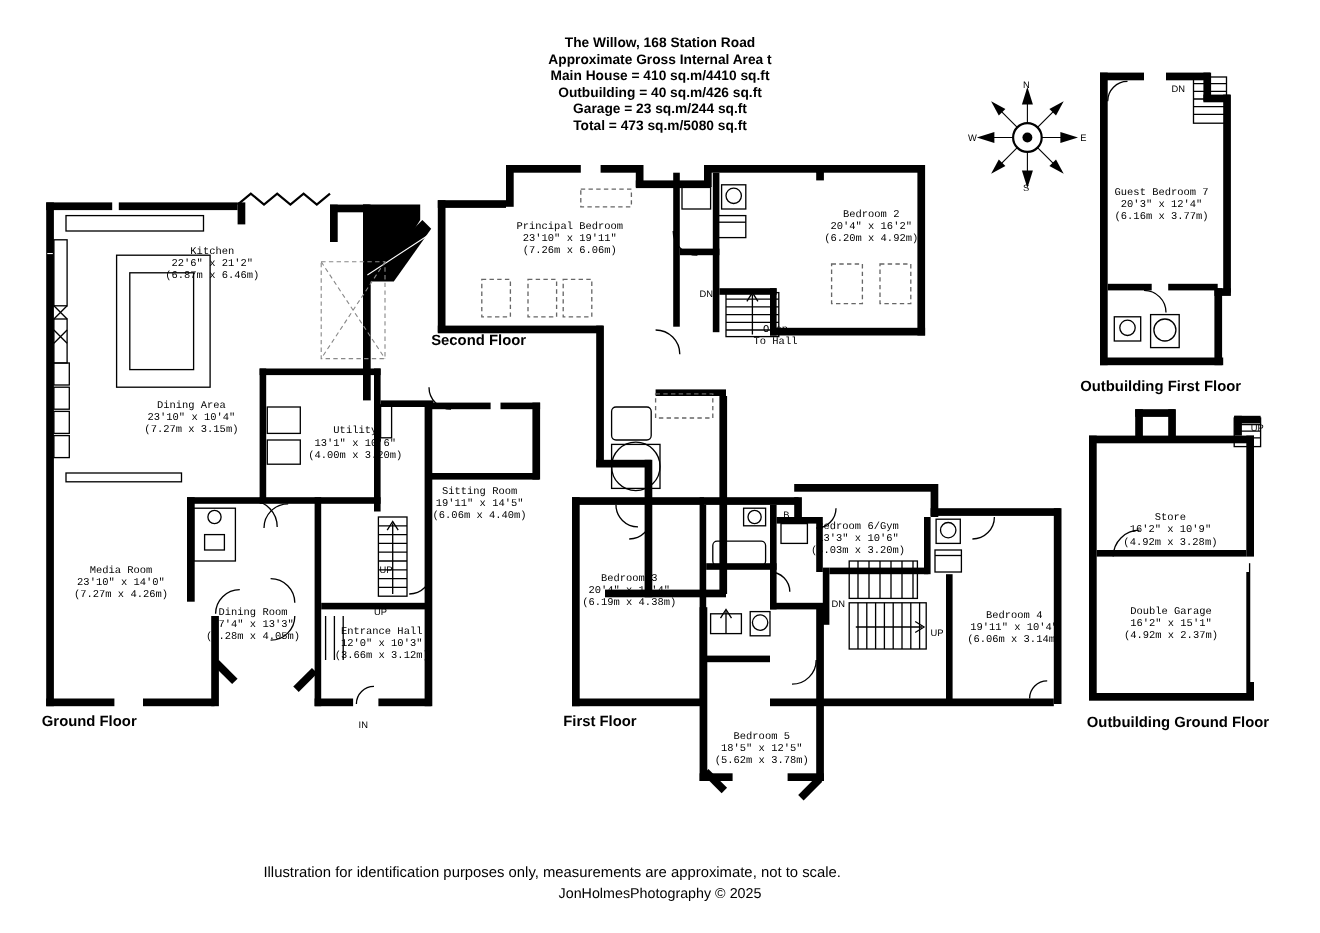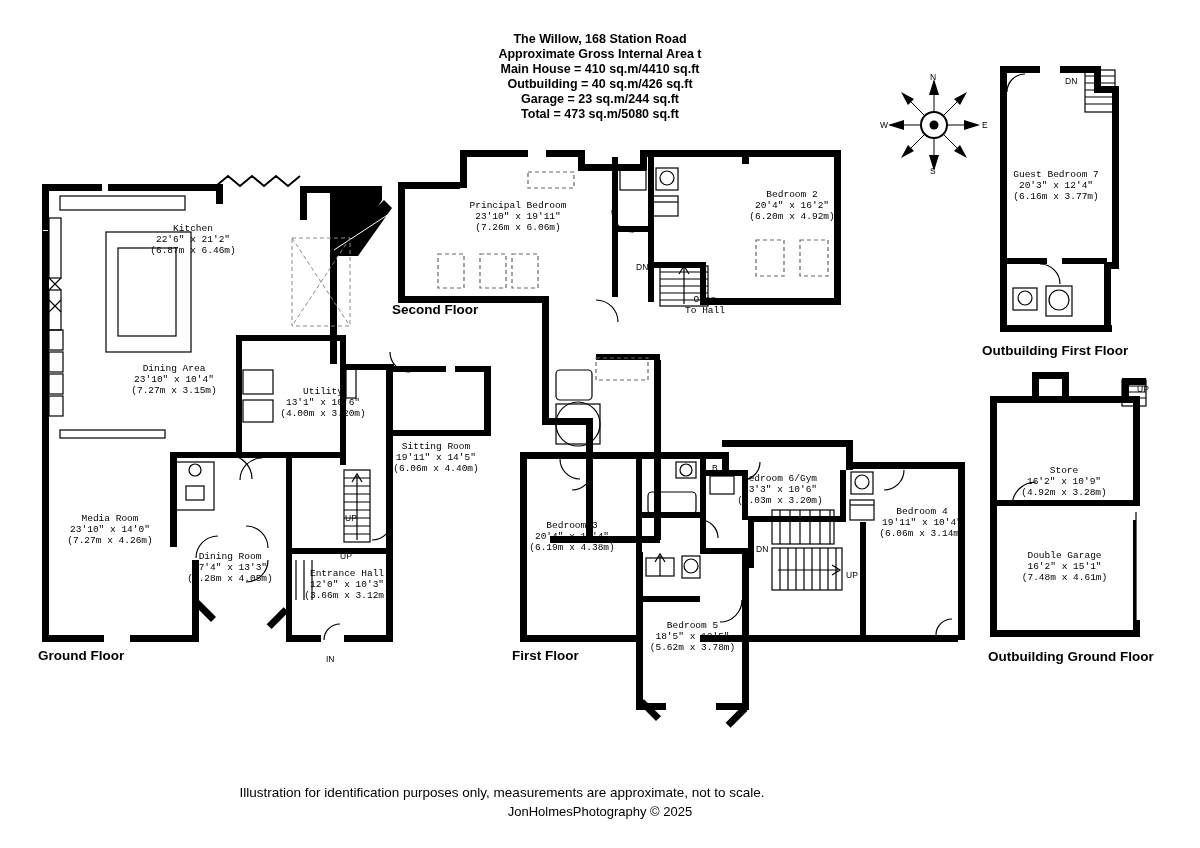--- a/index.html
+++ b/index.html
@@ -267,26 +267,26 @@
   <div class="abs room" style="left:502px;top:520px;width:140px;">
     <div>Bedroom 3</div>
     <div>20'4" x 14'4"</div>
     <div>(6.19m x 4.38m)</div>
   </div>
   <div class="abs room" style="left:700px;top:473px;width:160px;">
     <div>Bedroom 6/Gym</div>
     <div>13'3" x 10'6"</div>
     <div>(4.03m x 3.20m)</div>
   </div>
-  <div class="abs room" style="left:866px;top:506px;width:112px;">
+  <div class="abs room" style="left:866px;top:554px;width:112px;">
     <div>Bedroom 4</div>
     <div>19'11" x 10'4"</div>
     <div>(6.06m x 3.14m)</div>
   </div>
-  <div class="abs room" style="left:625px;top:620px;width:135px;">
+  <div class="abs room" style="left:625px;top:664px;width:135px;">
     <div>Bedroom 5</div>
     <div>18'5" x 12'5"</div>
     <div>(5.62m x 3.78m)</div>
   </div>
   <div class="abs tiny" style="left:756px;top:544px;">DN</div>
   <div class="abs tiny" style="left:846px;top:570px;">UP</div>
   <div class="abs tiny" style="left:712px;top:463px;">B</div>
   <div class="abs floorlabel" style="left:500px;top:648px;padding-left:12px;">First Floor</div>
 
   <svg width="1200" height="848">
@@ -422,21 +422,21 @@
     </g>
   </svg>
   <div class="abs room" style="left:994px;top:430px;width:140px;margin-top:35px;">
     <div>Store</div>
     <div>16'2" x 10'9"</div>
     <div>(4.92m x 3.28m)</div>
   </div>
   <div class="abs room" style="left:992px;top:550px;width:145px;">
     <div>Double Garage</div>
     <div>16'2" x 15'1"</div>
-    <div>(7.48m x 4.61m)</div>
+    <div>(4.92m x 2.37m)</div>
   </div>
   <div class="abs tiny" style="left:1137px;top:384px;">UP</div>
   <div class="abs floorlabel" style="left:988px;top:649px;">Outbuilding Ground Floor</div>
 
   <div class="abs ctr foot1" style="left:0;top:785px;width:1004px;">Illustration for identification purposes only, measurements are approximate, not to scale.</div>
   <div class="abs ctr foot2" style="left:0;top:804px;width:1200px;">JonHolmesPhotography © 2025</div>
 
 </div>
 
 </body></html>

